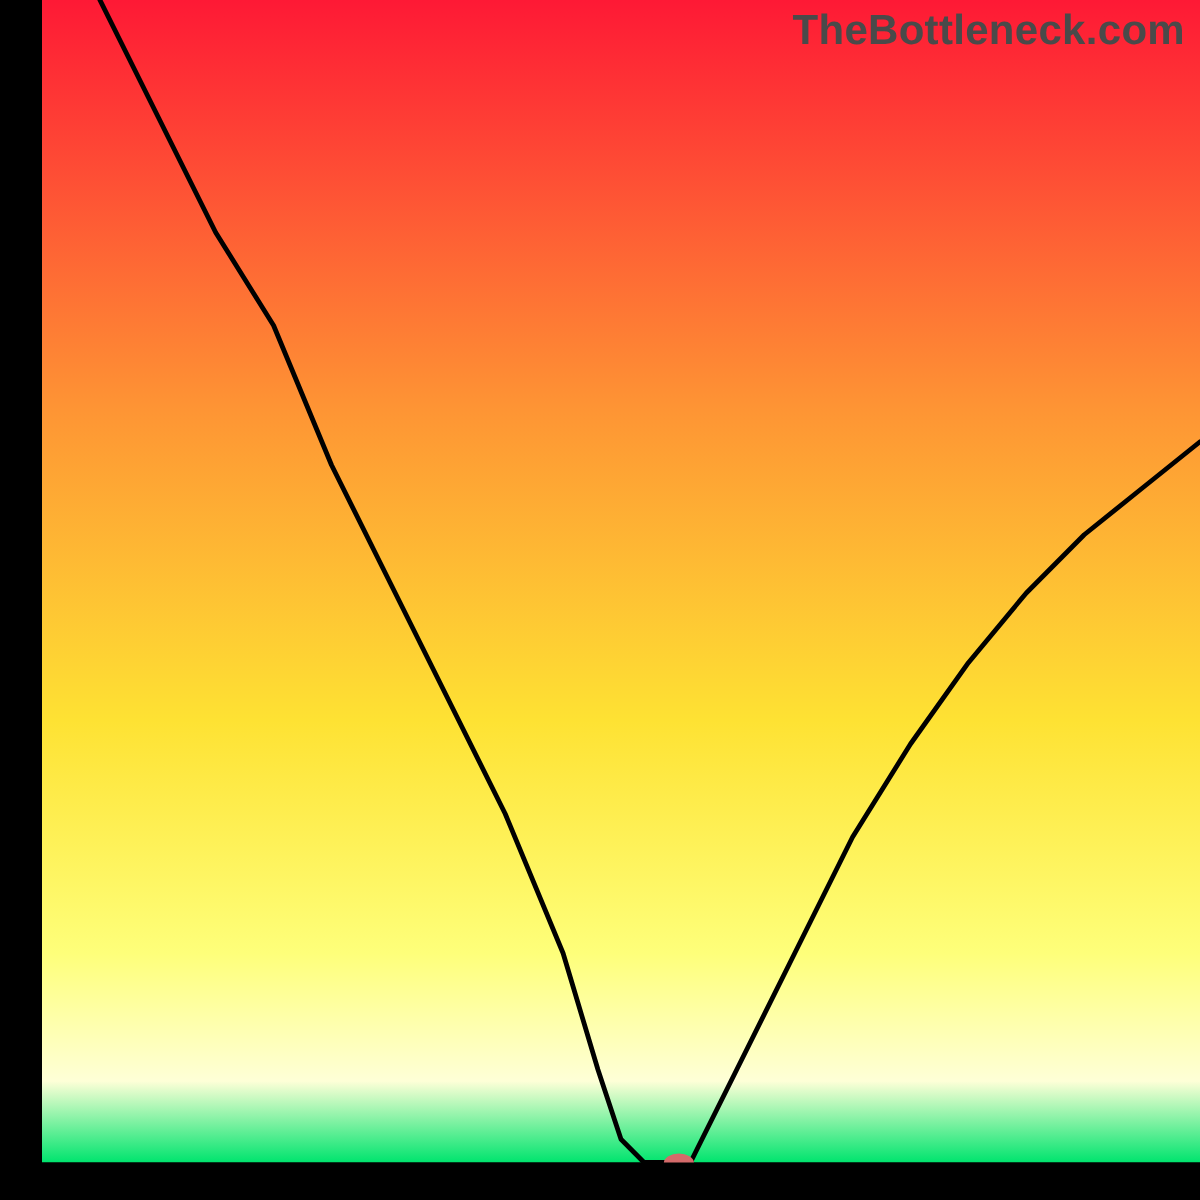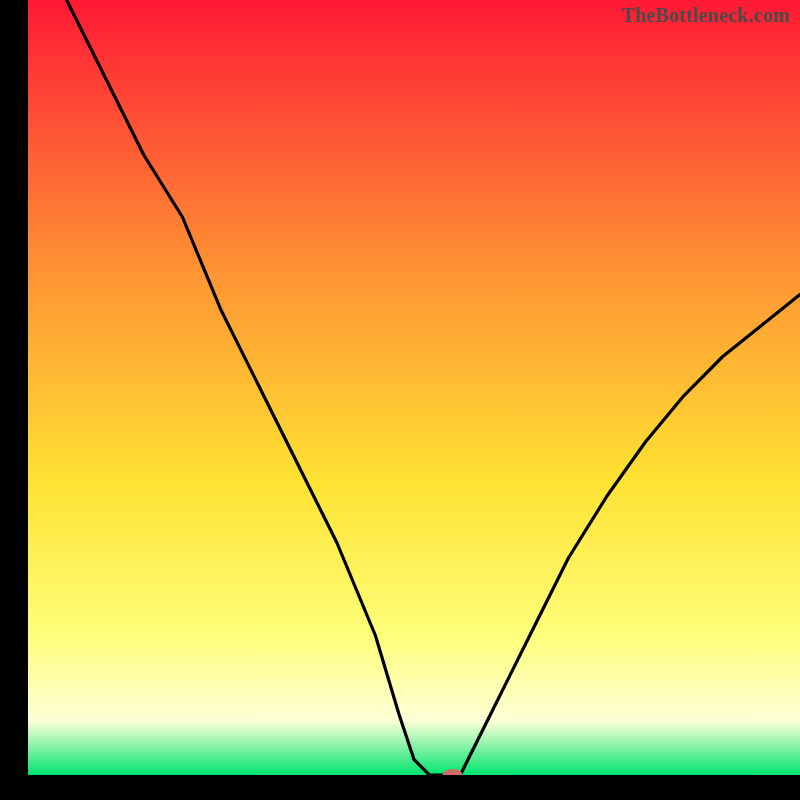--- a/index.html
+++ b/index.html
@@ -15,25 +15,24 @@
     position: relative;
     width: 800px;
     height: 800px;
     background: #000;
   }
   .watermark {
     position: absolute;
     top: 4px;
     right: 10px;
     color: #4a4a4a;
-    font-size: 20px;
+    font-size: 28px;
     font-weight: 600;
     letter-spacing: 0.2px;
     z-index: 10;
-    font-family: Liberation Serif, serif;
   }
   svg.plot {
     position: absolute;
     left: 0;
     top: 0;
   }
 </style>
 </head>
 <body>
 

